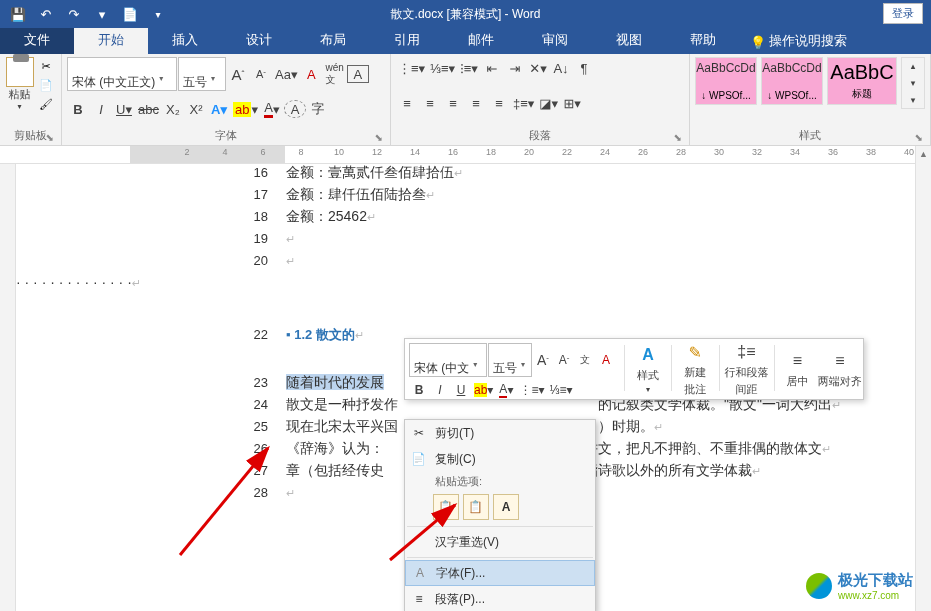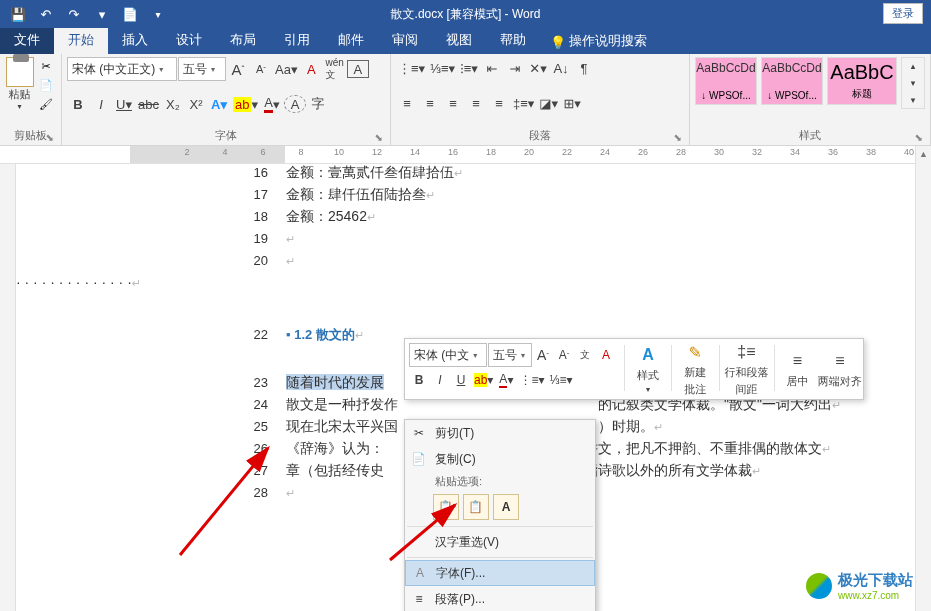--- a/index.html
+++ b/index.html
@@ -7,33 +7,33 @@
 
 
 .titlebar { height:28px; background:#2b579a; color:#fff; display:flex; align-items:center; position:relative; }
 .qat { display:flex; align-items:center; gap:2px; padding-left:5px; }
 .qat-btn { width:26px; height:24px; display:flex; align-items:center; justify-content:center; color:#fff; font-size:13px; }
 .title-center { position:absolute; left:50%; transform:translateX(-50%); font-size:12px; color:#fff; }
 .login-btn { position:absolute; right:8px; top:3px; background:#fff; color:#2b579a; font-size:11px; padding:2px 8px; border:1px solid #bbb; }
 
 
 .tabbar { height:26px; background:#2b579a; display:flex; align-items:flex-end; color:#fff; font-size:13px; }
-.tab { padding:5px 14px 5px;margin-top:11px; }
+.tab { padding:5px 24px 5px;margin-top:11px; }
 .tab.active { background:#f3f3f3; color:#2b579a; }
 .tell-me { display:flex; align-items:center; gap:6px; padding:4px 10px; }
 .bulb { width:13px; height:13px; display:inline-block; }
 
 
 .ribbon { height:92px; background:#f3f3f3; border-bottom:1px solid #d6d6d6; display:flex; }
 .group { border-right:1px solid #d6d6d6; display:flex; flex-direction:column; justify-content:space-between; padding:3px 5px 1px; }
 .group-label { font-size:11px; text-align:center; color:#666; padding:1px 0; position:relative; }
 .group-label .dlg { position:absolute; right:2px; bottom:1px; font-size:10px; color:#888; }
 .rib-row { display:flex; align-items:center; gap:1px; }
 .rib-btn { min-width:22px; height:22px; display:flex; align-items:center; justify-content:center; font-size:13px; color:#444; padding:0 2px; }
-.combo { height:24px; border:1px solid #bfbfbf; background:#fff; display:flex; align-items:center; padding:2px 4px; font-size:12px; color:#333; }
+.combo { height:31px; border:1px solid #bfbfbf; background:#fff; display:flex; padding:16px 4px; font-size:12px; color:#333; }
 .combo .caret { margin-left:4px; font-size:8px; color:#666; }
 .paste-big { width:40px; display:flex; flex-direction:column; align-items:center; font-size:11px; color:#444; }
 .paste-ico { width:28px; height:30px; background:#fff; border:1px solid #c9a559; position:relative; }
 .paste-ico::before { content:""; position:absolute; top:-4px; left:6px; width:16px; height:8px; background:#888; border-radius:2px; }
 .side-btns { display:flex; flex-direction:column; gap:1px; margin-left:2px; }
 .side-btn { width:20px; height:18px; display:flex; align-items:center; justify-content:center; font-size:11px; }
 
 .style-gallery { display:flex; gap:4px; }
 .style-item { width:62px; height:48px; border:1px solid #ddd; background:#f9a8d4; display:flex; flex-direction:column; align-items:center; justify-content:space-between; padding:3px 2px; font-size:10px; }
 .style-item.big { width:70px; }

